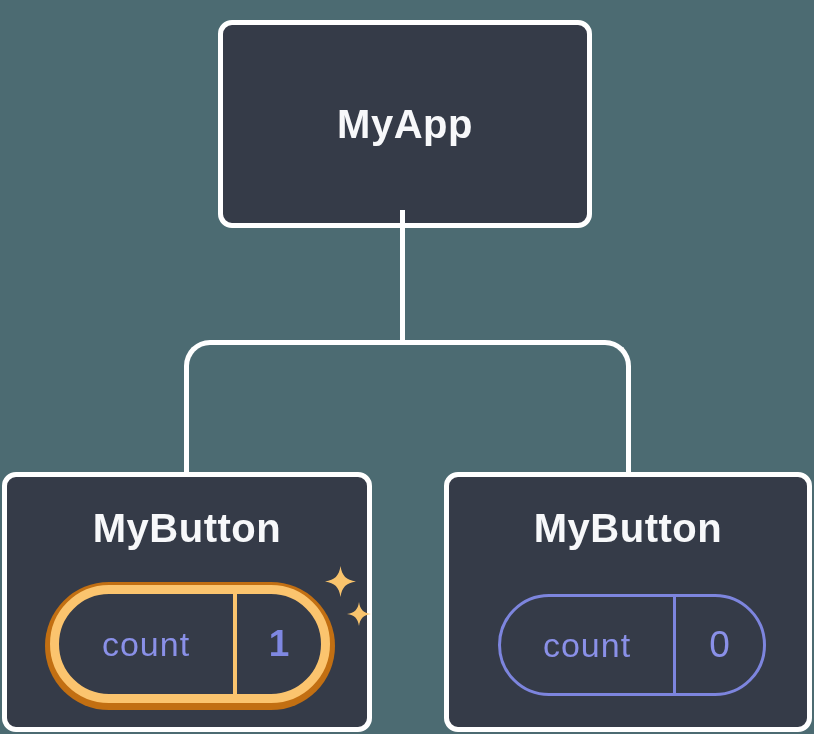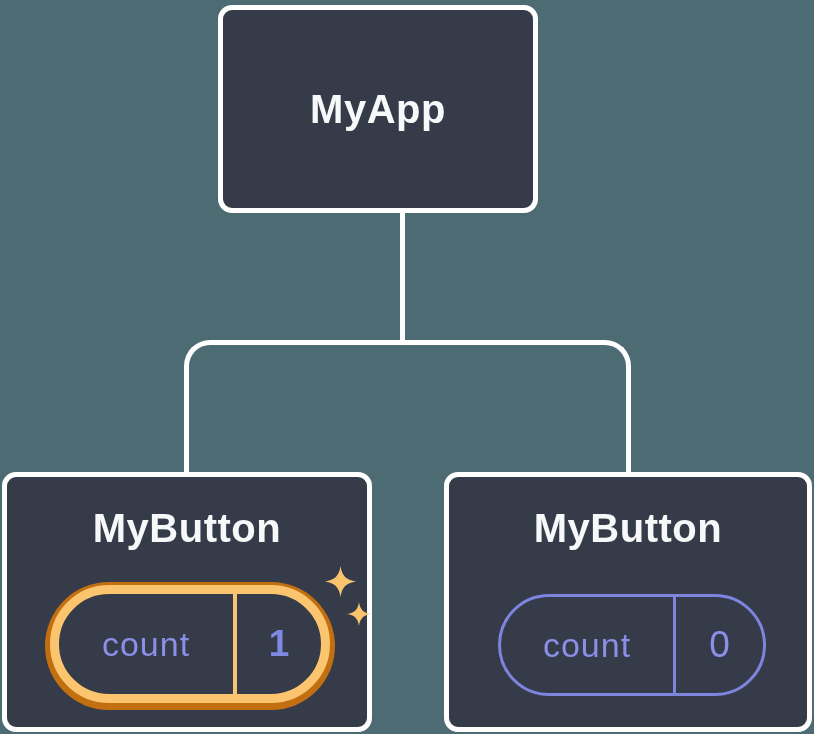--- a/index.html
+++ b/index.html
@@ -23,21 +23,21 @@
     left: 0;
     width: 100%;
     text-align: center;
     color: #f7f8fa;
     font-weight: 700;
     font-size: 40px;
     line-height: 44px;
     letter-spacing: 0.5px;
   }
   .root-node {
-    left: 218px; top: 5px; width: 320px; height: 208px;
+    left: 218px; top: 20px; width: 374px; height: 208px;
     display: flex; align-items: center; justify-content: center;
   }
   .root-node .node-label { position: static; }
   .connector-stem {
     position: absolute;
     left: 400px; top: 210px;
     width: 5px; height: 133px;
     background: #ffffff;
   }
   .connector-bracket {

